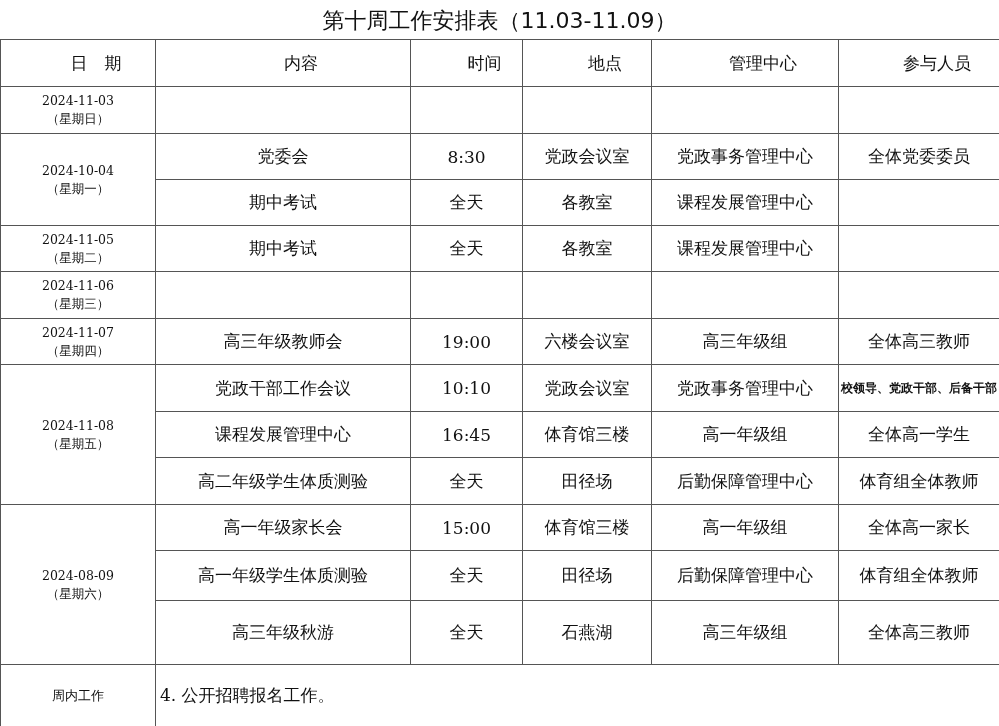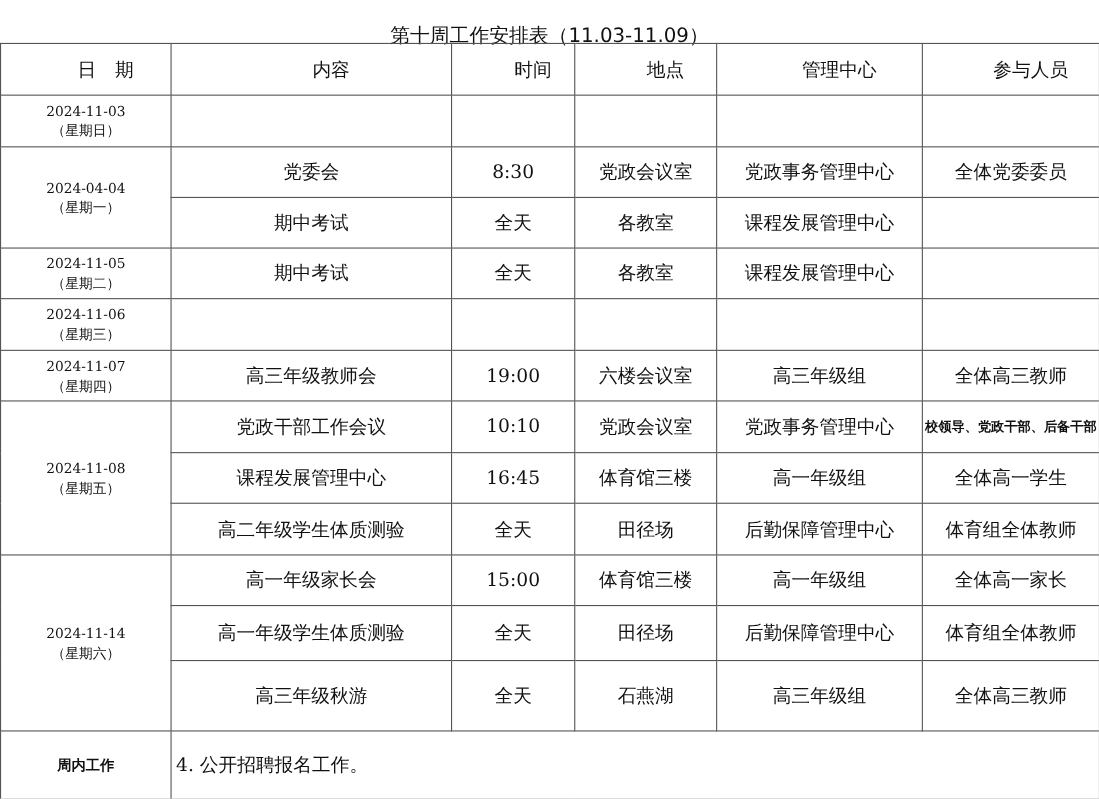--- a/index.html
+++ b/index.html
@@ -1,29 +1,29 @@
 <!DOCTYPE html>
 <html><head>
 <meta charset="utf-8">
 <style>
   html, body { margin: 0; padding: 0; background: #ffffff; }
   body { width: 999px; height: 726px; position: relative; overflow: hidden;
          font-family: "DejaVu Serif", "Liberation Serif", serif; color: #111; }
   .title { position: absolute; left: 0; top: 0; width: 999px; height: 39px;
-           text-align: center; line-height: 42px; font-size: 18px;
-           font-family: "DejaVu Sans", "Liberation Sans", sans-serif; color: #111; margin-top: 12px; }
+           text-align: center; line-height: 42px; font-size: 22px;
+           font-family: "DejaVu Sans", "Liberation Sans", sans-serif; color: #111; }
   table { position: absolute; left: 0; top: 39px; border-collapse: collapse;
           table-layout: fixed; width: 999px; }
   td { border: 1.5px solid #555; text-align: center; vertical-align: middle;
        padding: 0; font-size: 17px; overflow: hidden; }
   .hdr td { height: 46px; font-family: "DejaVu Sans", "Liberation Sans", sans-serif; font-size: 17px; padding-left: 36px; }
   .date { font-size: 12.5px; font-weight: normal; line-height: 18px; }
   .date span { display: block; }
   .small { font-size: 12px; line-height: 15px; font-weight: bold; }
-  .weekwork { font-size: 13px; font-weight: bold; }
+  .weekwork { font-size: 13px; font-weight: normal; }
   .weektext { text-align: left; padding-left: 4px; font-size: 17px; }
 </style>
 </head>
 <body>
 
 <div class="title">第十周工作安排表（11.03-11.09）</div>
 
 <table>
   <colgroup>
     <col style="width:155px">
@@ -50,21 +50,21 @@
         </td>
     <td></td>
     <td></td>
     <td></td>
     <td></td>
     <td></td>
   </tr>
 
   <tr style="height:46px">
     <td class="date" rowspan="2">
-          <span>2024-04-04</span>
+          <span>2024-10-04</span>
           <span>（星期一）</span>
         </td>
     <td>党委会</td>
     <td>8:30</td>
     <td>党政会议室</td>
     <td>党政事务管理中心</td>
     <td>全体党委委员</td>
   </tr>
   <tr style="height:46px">
     <td>期中考试</td>
@@ -131,21 +131,21 @@
   <tr style="height:47px">
     <td>高二年级学生体质测验</td>
     <td>全天</td>
     <td>田径场</td>
     <td>后勤保障管理中心</td>
     <td>体育组全体教师</td>
   </tr>
 
   <tr style="height:46px">
     <td class="date" rowspan="3">
-          <span>2024-11-14</span>
+          <span>2024-08-09</span>
           <span>（星期六）</span>
         </td>
     <td>高一年级家长会</td>
     <td>15:00</td>
     <td>体育馆三楼</td>
     <td>高一年级组</td>
     <td>全体高一家长</td>
   </tr>
   <tr style="height:50px">
     <td>高一年级学生体质测验</td>

